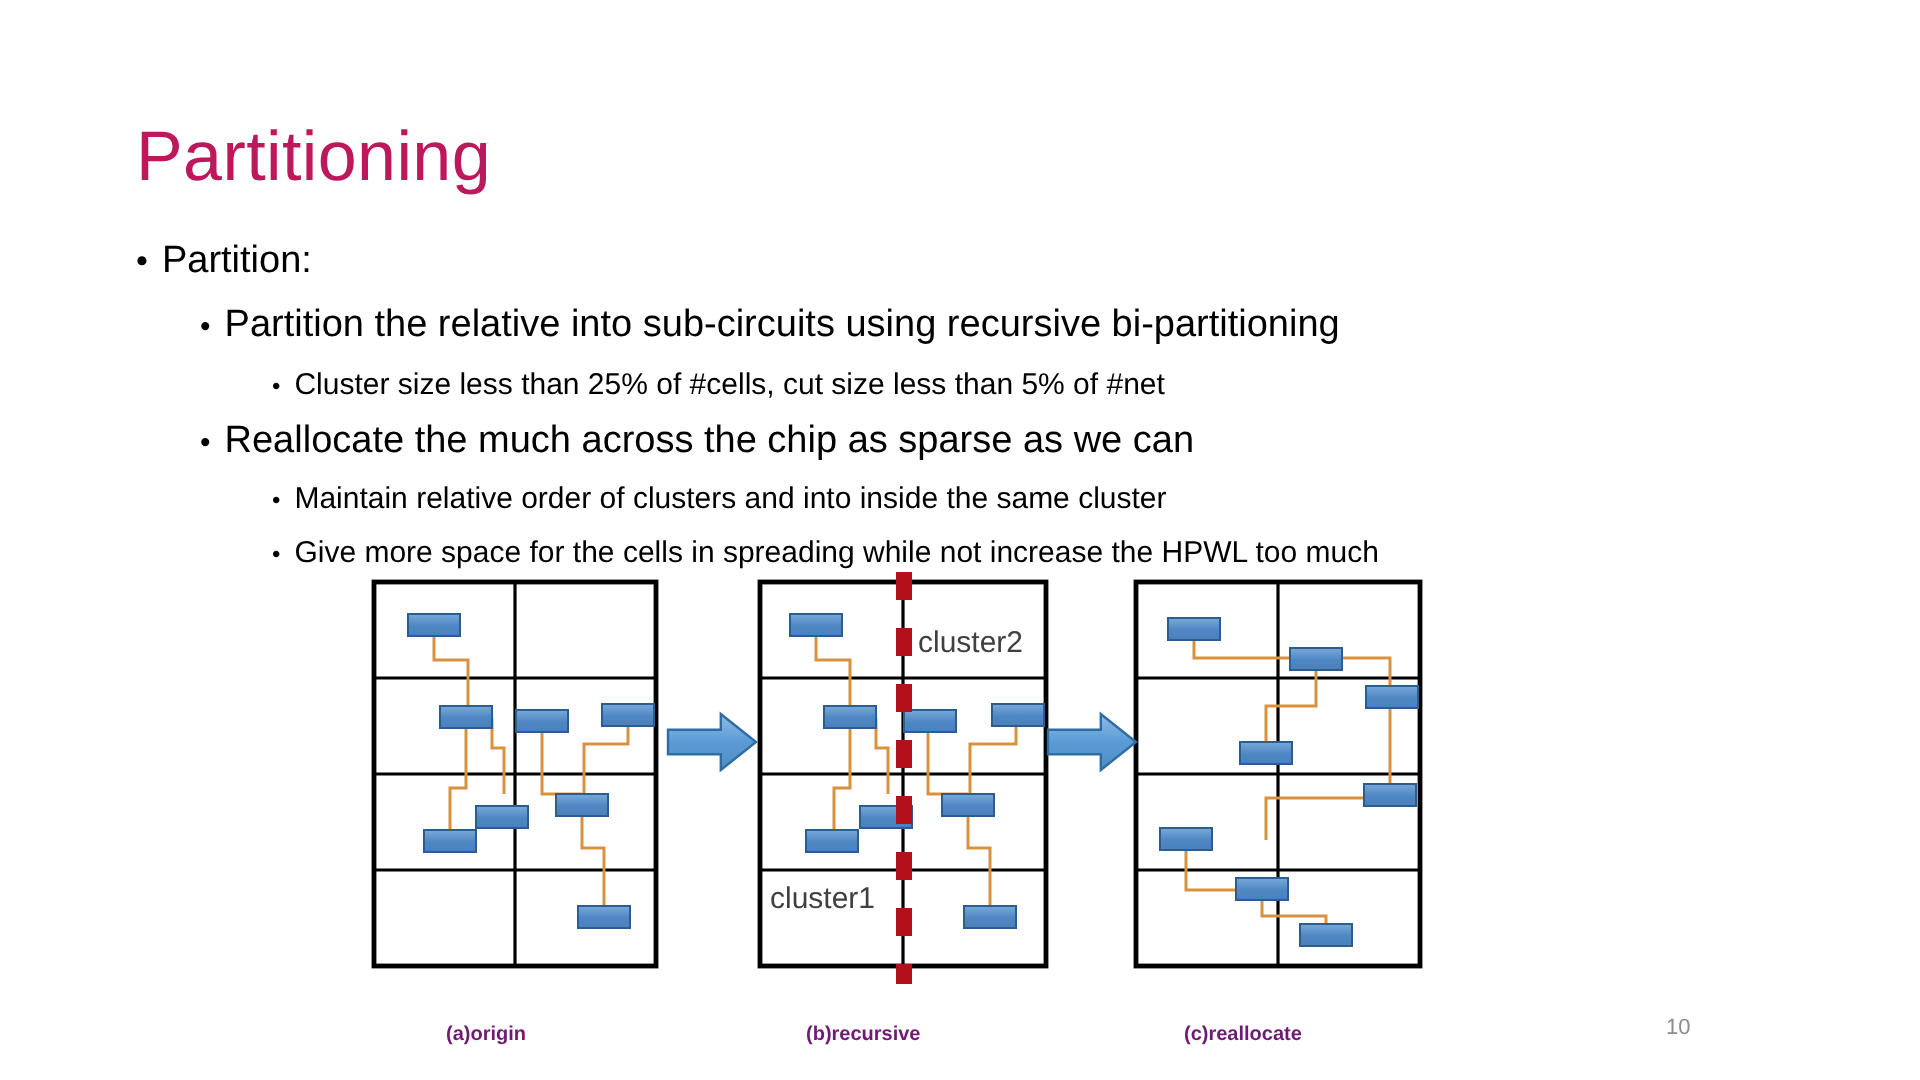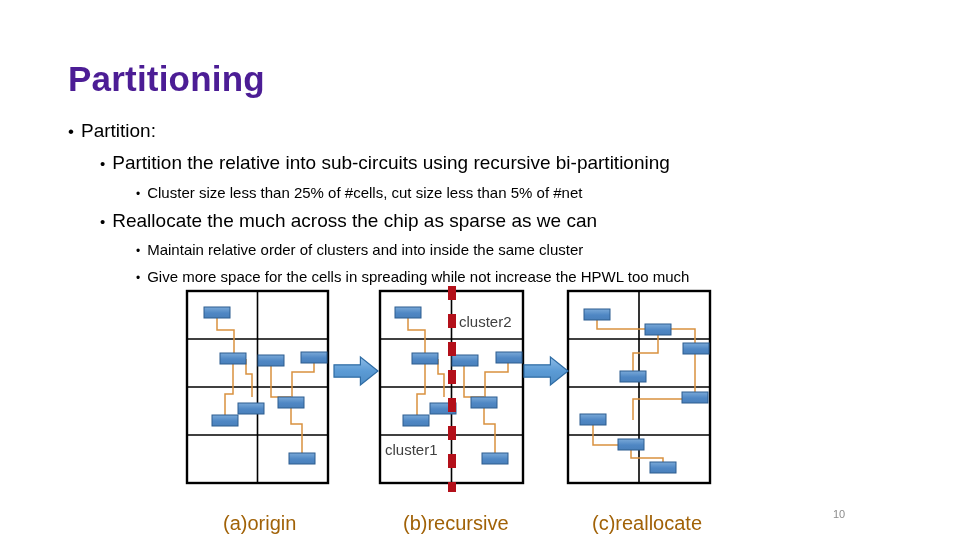--- a/index.html
+++ b/index.html
@@ -15,24 +15,24 @@
     font-family: "Liberation Sans", sans-serif;
     color: #000000;
   }
 
   
   #slide-title {
     position: absolute;
     left: 68px;
     top: 58px;
     font-size: 35px;
-    font-weight: 700;
+    font-weight: 400;
     letter-spacing: 0.2px;
     line-height: 42px;
-    color: #4c1d95;
+    color: #be185d;
     white-space: nowrap;
   }
 
   
   .bullet-row {
     position: absolute;
     display: flex;
     align-items: baseline;
     white-space: nowrap;
   }
@@ -62,23 +62,23 @@
     top: 0;
     width: 960px;
     height: 540px;
     pointer-events: none;
   }
   #diagram svg { display: block; }
 
   
   .panel-caption {
     position: absolute;
-    font-size: 20px;
-    font-weight: 400;
-    color: #a16207;
+    font-size: 10px;
+    font-weight: 700;
+    color: #701a75;
     white-space: nowrap;
   }
   #cap-a { left: 223px; top: 512px; }
   #cap-b { left: 403px; top: 512px; }
   #cap-c { left: 592px; top: 512px; }
 
   
   .cluster-label {
     position: absolute;
     font-size: 15px;

